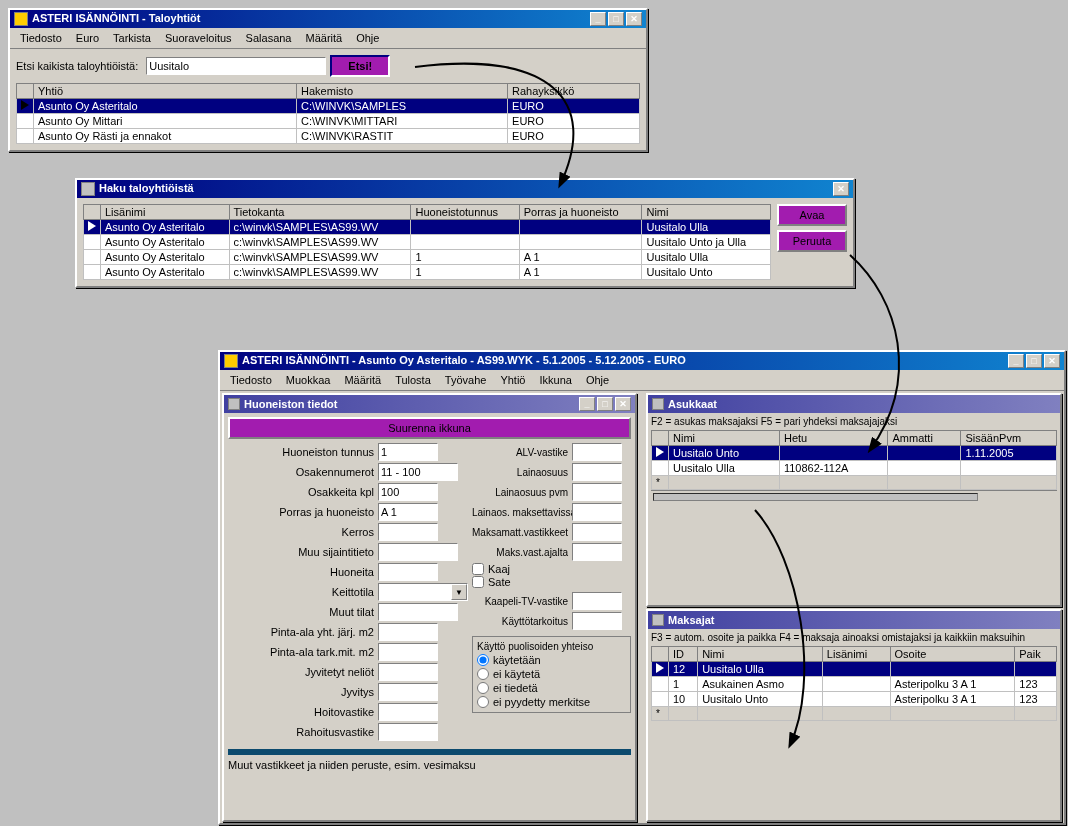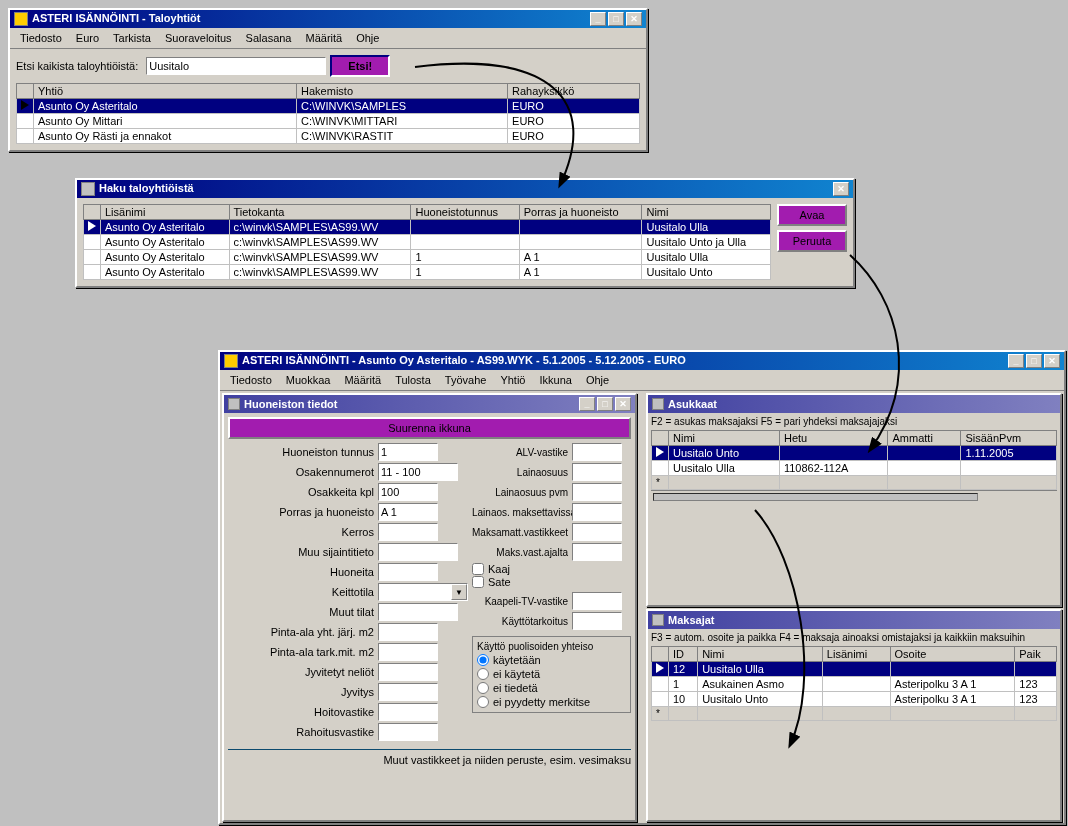--- a/index.html
+++ b/index.html
@@ -494,21 +494,21 @@
                   <span>ei tiedetä</span>
                 </div>
                 <div class="radio-item">
                   <input type="radio" name="kaytto" style="width: 12px; height: 12px;">
                   <span>ei pyydetty merkitse</span>
                 </div>
               </div>
             </div>
           </div>
         </div>
-        <div style="margin-top: 6px; font-size: 11px; border-top: 1px solid #0c4a6e; padding-top: 4px; text-align: right;">
+        <div style="margin-top: 6px; font-size: 11px; border-top: 6px solid #0c4a6e; padding-top: 4px;">
           <span>Muut vastikkeet ja niiden peruste, esim. vesimaksu</span>
         </div>
       </div>
     </div>
 
     <div style="flex: 1; display: flex; flex-direction: column; gap: 2px; min-width: 0;">
 
       <div class="window" style="position: relative; top:0; left:0; flex: 1;">
         <div class="window-titlebar" style="background: linear-gradient(to right, #4040a0, #8080c0);">
           <span class="window-titlebar-text">

